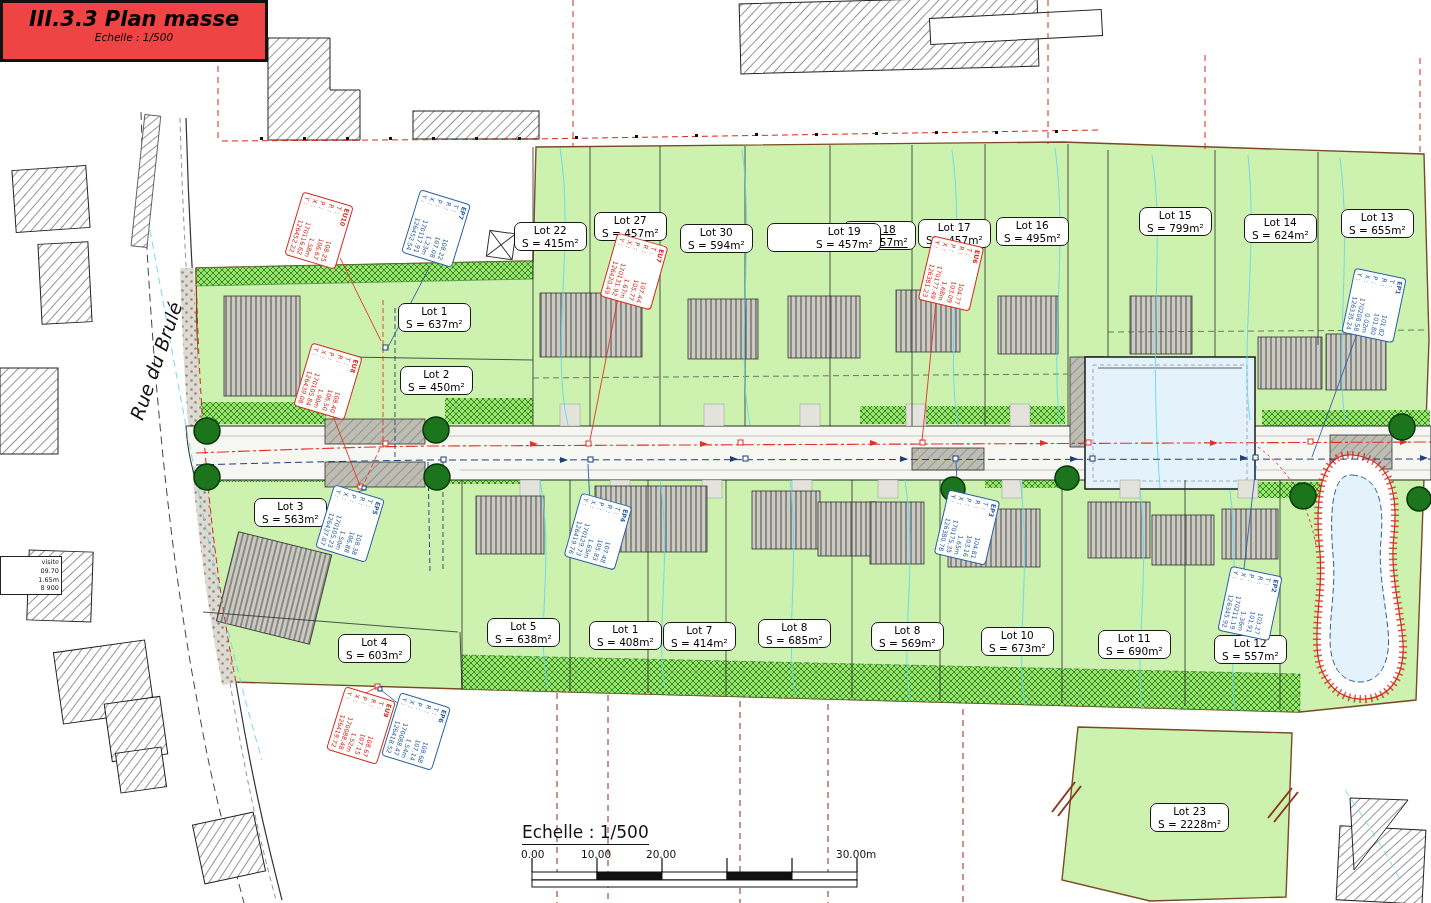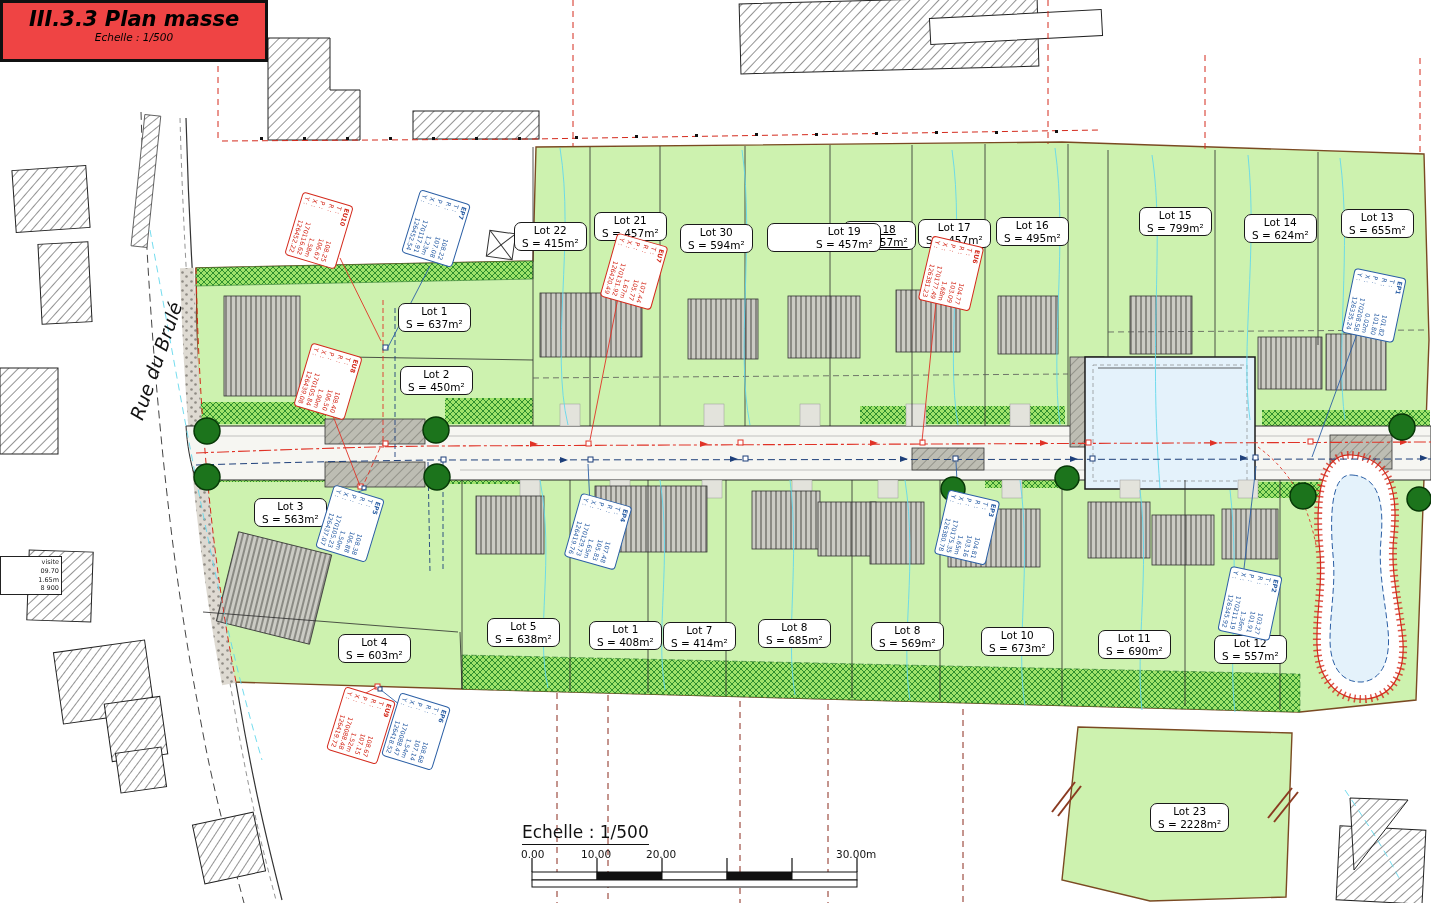--- a/index.html
+++ b/index.html
@@ -553,21 +553,21 @@
         <div class="lot-a">S = 557m²</div>
       </div>
         <div class="lot" style="left: 1341px; top: 209px;">
         <div class="lot-n">Lot 13</div>
         <div class="lot-a">S = 655m²</div>
       </div>
         <div class="lot" style="left: 1244px; top: 214px;">
         <div class="lot-n">Lot 14</div>
         <div class="lot-a">S = 624m²</div>
       </div>
-        <div class="lot" style="left: 1139px; top: 207px;">
+        <div class="lot" style="left: 1139px; top: 207px; border-radius: 8px;">
         <div class="lot-n">Lot 15</div>
         <div class="lot-a">S = 799m²</div>
       </div>
         <div class="lot" style="left: 996px; top: 217px;">
         <div class="lot-n">Lot 16</div>
         <div class="lot-a">S = 495m²</div>
       </div>
         <div class="lot" style="left: 918px; top: 219px;">
         <div class="lot-n">Lot 17</div>
         <div class="lot-a">S = 457m²</div>
@@ -578,21 +578,21 @@
       </div>
         <div class="lot" style="left: 767px; top: 223px; padding-left: 48px;">
         <div class="lot-n">Lot 19</div>
         <div class="lot-a">S = 457m²</div>
       </div>
         <div class="lot" style="left: 680px; top: 224px;">
         <div class="lot-n">Lot 30</div>
         <div class="lot-a">S = 594m²</div>
       </div>
         <div class="lot" style="left: 594px; top: 212px;">
-        <div class="lot-n">Lot 21</div>
+        <div class="lot-n">Lot 27</div>
         <div class="lot-a">S = 457m²</div>
       </div>
         <div class="lot" style="left: 514px; top: 222px;">
         <div class="lot-n">Lot 22</div>
         <div class="lot-a">S = 415m²</div>
       </div>
         <div class="lot" style="left: 1150px; top: 803px;">
         <div class="lot-n">Lot 23</div>
         <div class="lot-a">S = 2228m²</div>
       </div>

